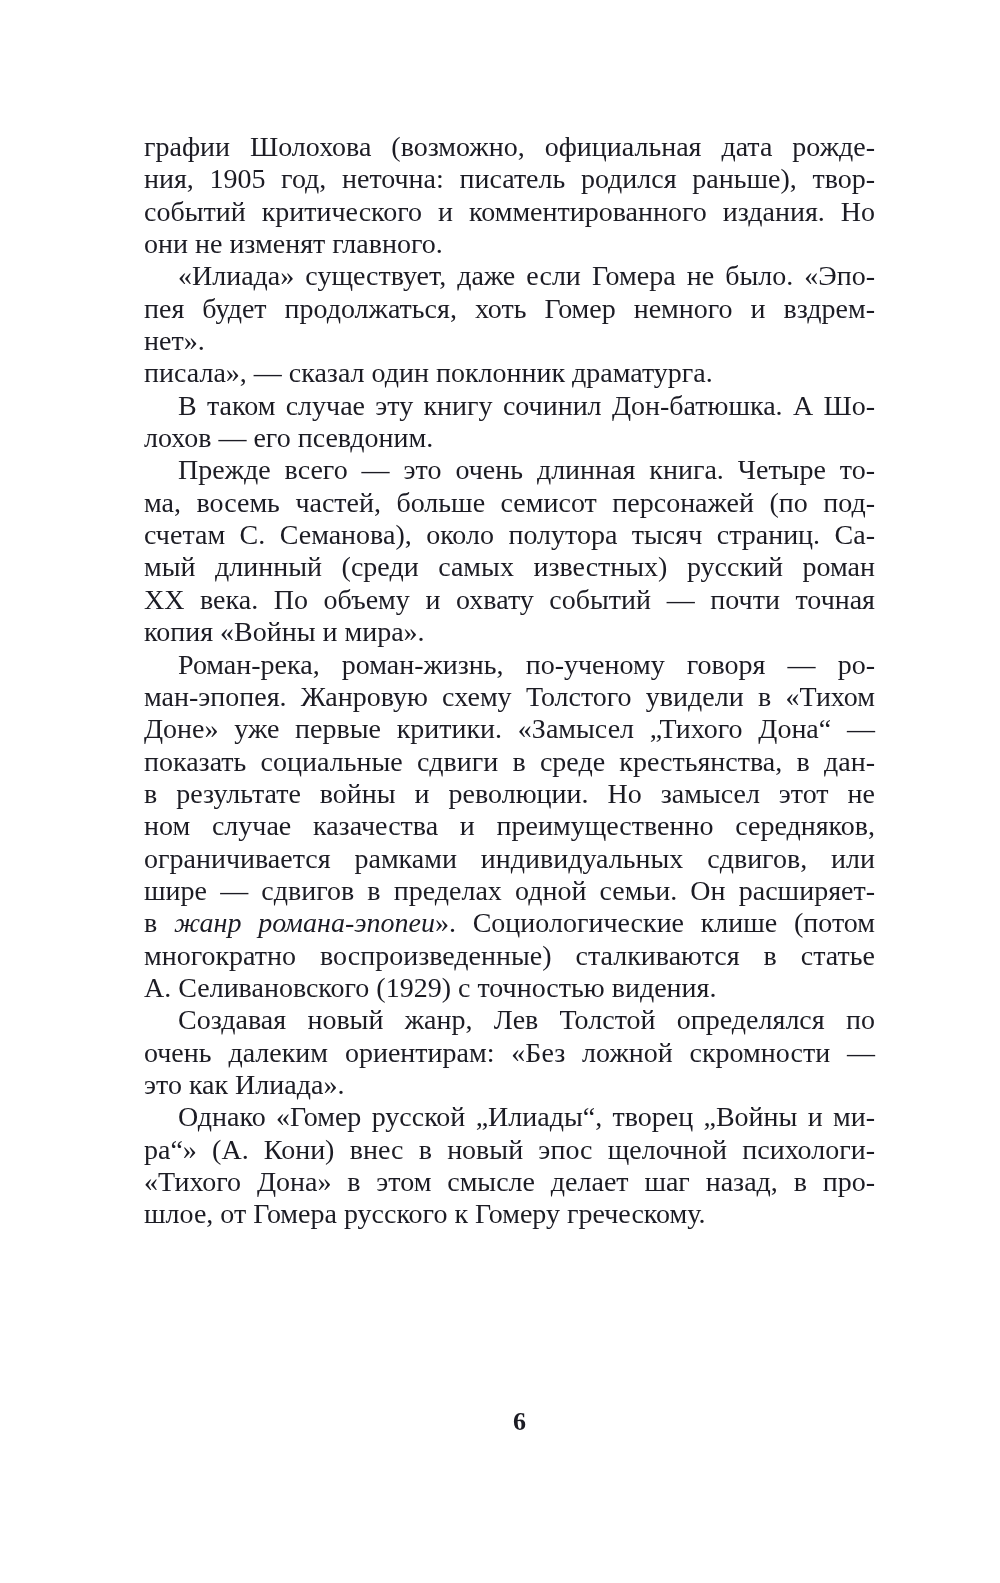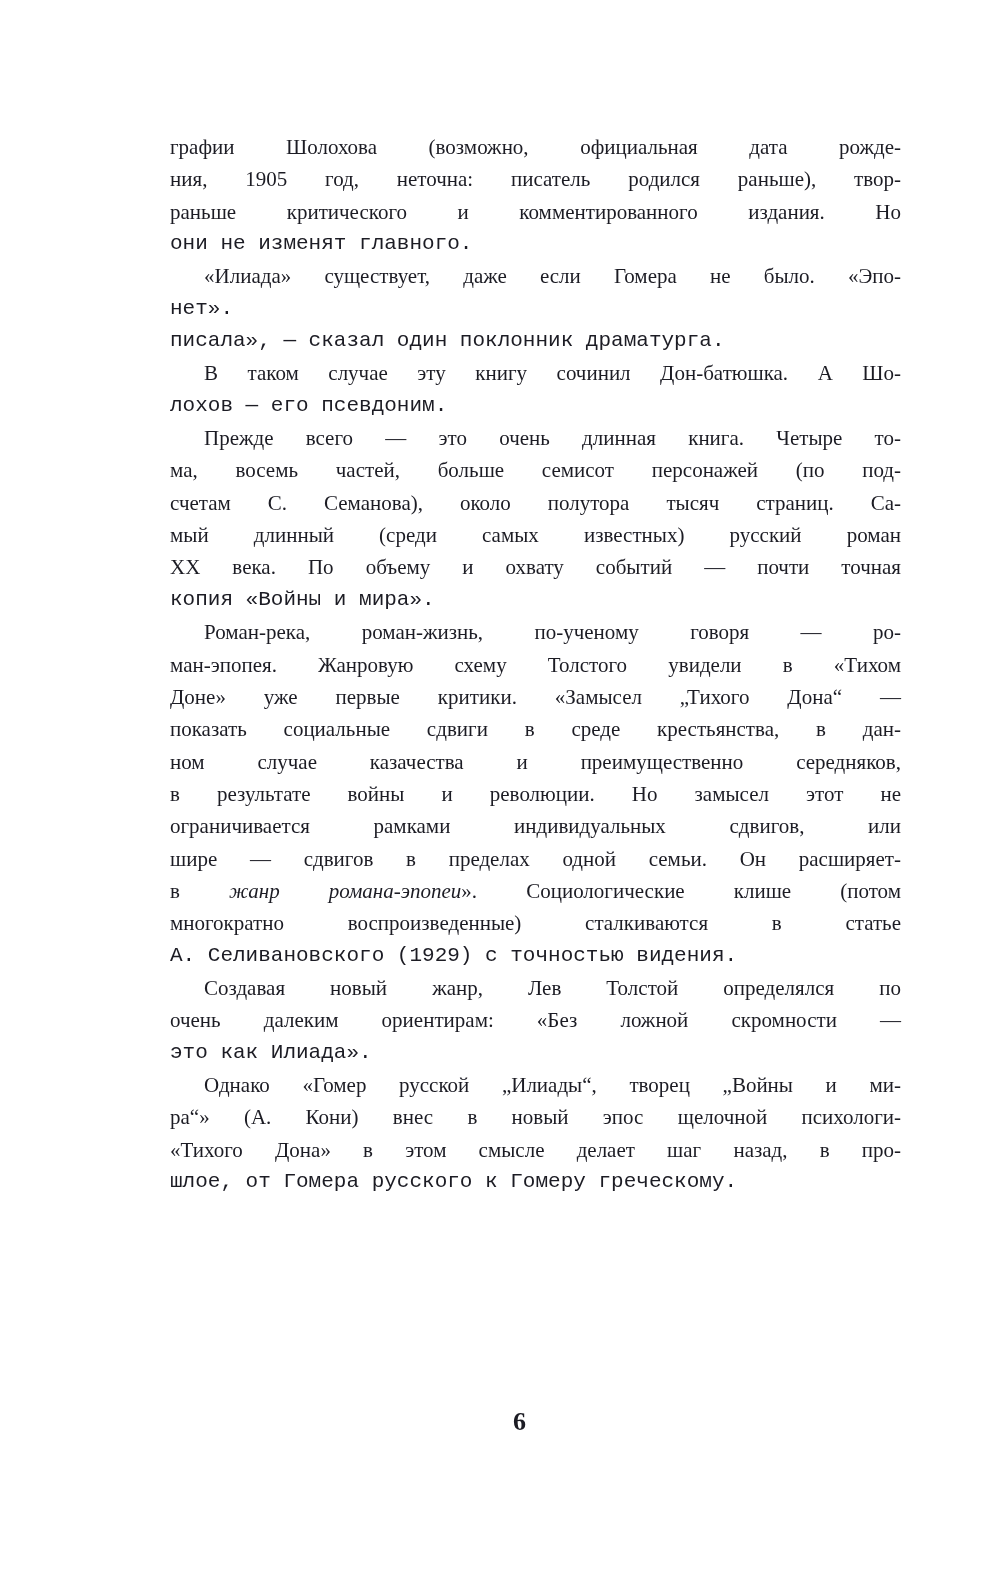--- a/index.html
+++ b/index.html
@@ -10,38 +10,37 @@
     width: 1000px;
     height: 1583px;
     background: #ffffff;
     position: relative;
     font-family: "Liberation Serif", "DejaVu Serif", serif;
     color: #1c1c24;
     overflow: hidden;
   }
   .text-block {
     position: absolute;
-    left: 170px;
+    left: 144px;
     top: 131px;
     width: 731px;
-    font-size: 21px;
+    font-size: 28px;
     line-height: 32.35px;
   }
   .para {
     margin: 0;
     padding: 0;
   }
   .ln {
     text-align: justify;
     text-align-last: justify;
     white-space: normal;
   }
   .ln.end {
     text-align-last: left;
-    font-family: Liberation Mono, monospace;
   }
   .ln.ind {
     padding-left: 34px;
   }
   .italic-phrase {
     font-style: italic;
   }
   .page-number {
     position: absolute;
     top: 1407px;
@@ -54,26 +53,27 @@
   }
 </style>
 </head>
 <body>
 
 <div class="text-block">
 
   <div class="para">
     <div class="ln">графии Шолохова (возможно, официальная дата рожде-</div>
     <div class="ln">ния, 1905 год, неточна: писатель родился раньше), твор-</div>
-    <div class="ln">раньше критического и комментированного издания. Но</div>
+    <div class="ln">событий критического и комментированного издания. Но</div>
     <div class="ln end">они не изменят главного.</div>
   </div>
 
   <div class="para">
     <div class="ln ind">«Илиада» существует, даже если Гомера не было. «Эпо-</div>
+    <div class="ln">пея будет продолжаться, хоть Гомер немного и вздрем-</div>
     <div class="ln end">нет».</div>
   </div>
 
   <div class="para">
     <div class="ln end">писала», — сказал один поклонник драматурга.</div>
   </div>
 
   <div class="para">
     <div class="ln ind">В таком случае эту книгу сочинил Дон-батюшка. А Шо-</div>
     <div class="ln end">лохов — его псевдоним.</div>
@@ -86,22 +86,22 @@
     <div class="ln">мый длинный (среди самых известных) русский роман</div>
     <div class="ln">XX века. По объему и охвату событий — почти точная</div>
     <div class="ln end">копия «Войны и мира».</div>
   </div>
 
   <div class="para">
     <div class="ln ind">Роман-река, роман-жизнь, по-ученому говоря — ро-</div>
     <div class="ln">ман-эпопея. Жанровую схему Толстого увидели в «Тихом</div>
     <div class="ln">Доне» уже первые критики. «Замысел „Тихого Дона“ —</div>
     <div class="ln">показать социальные сдвиги в среде крестьянства, в дан-</div>
+    <div class="ln">в результате войны и революции. Но замысел этот не</div>
     <div class="ln">ном случае казачества и преимущественно середняков,</div>
-    <div class="ln">в результате войны и революции. Но замысел этот не</div>
     <div class="ln">ограничивается рамками индивидуальных сдвигов, или</div>
     <div class="ln">шире — сдвигов в пределах одной семьи. Он расширяет-</div>
     <div class="ln">
       <span>в </span><em class="italic-phrase">жанр романа-эпопеи</em><span>». Социологические клише (потом</span>
     </div>
     <div class="ln">многократно воспроизведенные) сталкиваются в статье</div>
     <div class="ln end">А. Селивановского (1929) с точностью видения.</div>
   </div>
 
   <div class="para">

